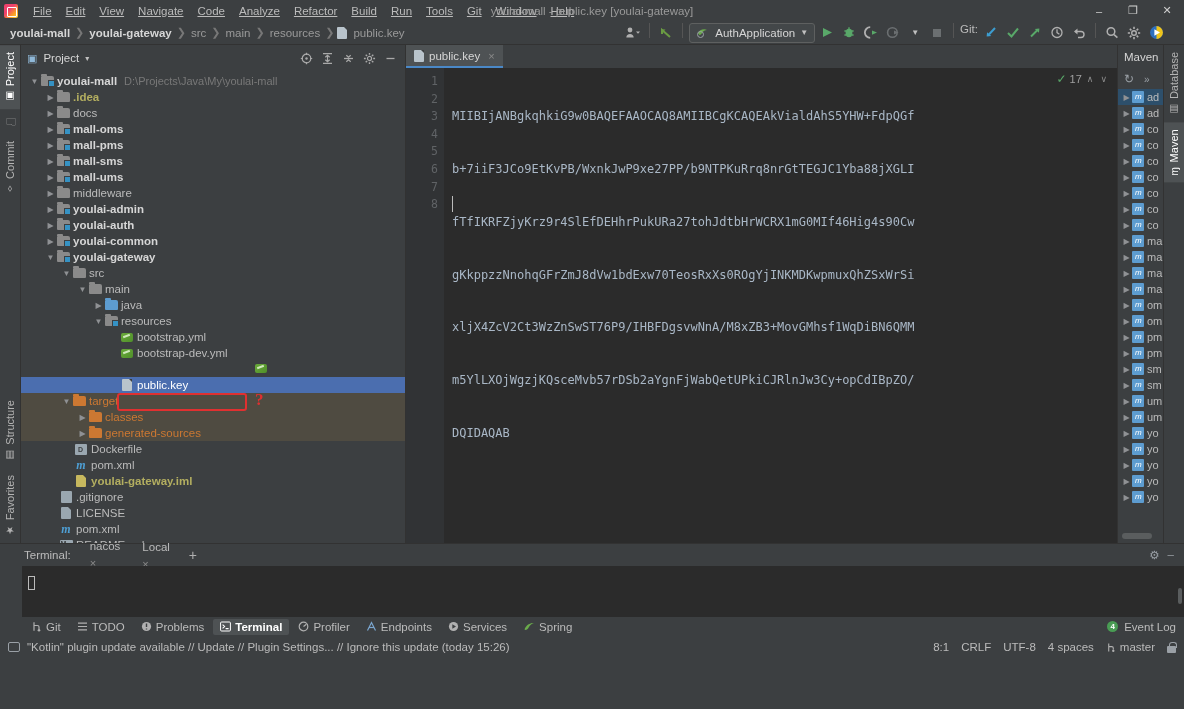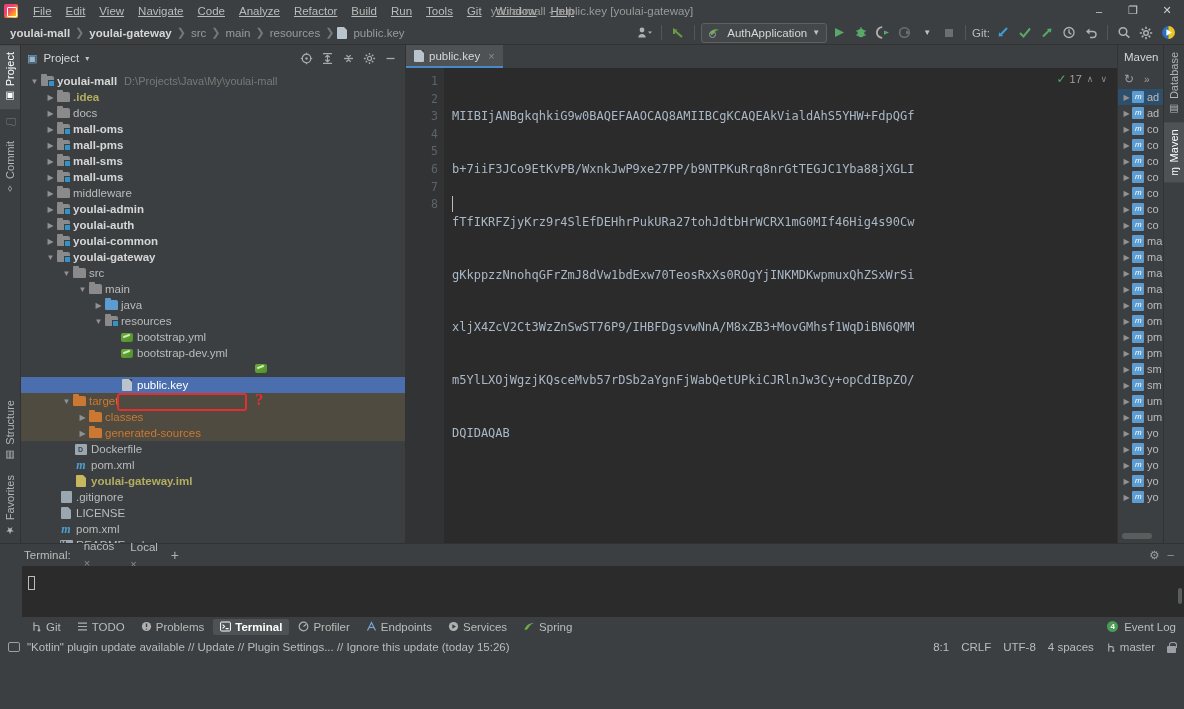--- a/index.html
+++ b/index.html
@@ -39,21 +39,21 @@
   
   .navrow {
     height:24px; background:#3c3f41; display:flex; align-items:center;
     padding-left:8px; flex:0 0 24px; border-bottom:1px solid #323232;
   }
   .crumb { font-size:11.5px; color:#a9b7c6; padding:0 2px;}
   .crumb.bold { font-weight:bold; color:#d6d6d6;}
   .crumb.dim { color:#9a9a9a; }
   .crumb-sep { color:#777; padding:0 3px; font-size:11px;}
   .crumb-file { display:flex; align-items:center; gap:4px; }
-  .toolbar-right { margin-left:auto; display:flex; align-items:center; gap:2px; padding-right:6px;}
+  .toolbar-right { margin-left:auto; display:flex; align-items:flex-start; gap:2px; padding-right:18px;}
   .tb-btn { width:20px; height:20px; display:flex; align-items:center; justify-content:center; border-radius:3px;}
   .tb-sep { width:1px; height:15px; background:#555; margin:0 4px;}
   .runconfig {
     display:flex; align-items:center; gap:5px; height:20px; padding:0 6px;
     border:1px solid #5e6060; border-radius:3px; background:#434749; color:#d6d6d6; font-size:11.5px;
   }
   .git-label{ color:#bbb; font-size:11.5px; margin-right:1px;}
 
   
   .middle { display:flex; flex:1 1 auto; min-height:0; }
@@ -177,21 +177,21 @@
   .maven-scroll{ position:absolute; left:4px; bottom:4px; width:30px; height:6px; background:#5a5d5e; border-radius:3px;}
 
   .rail-right{
     width:21px; flex:0 0 21px; background:#3c3f41; border-left:1px solid #323232;
     display:flex; flex-direction:column;
   }
   .rail-right .vtab{ }
 
   
   .terminal-wrap{ flex:0 0 74px; display:flex; flex-direction:column; background:#3c3f41; border-top:1px solid #323232;}
-  .term-header{ height:22px; display:flex; align-items:center; gap:10px; padding-left:24px; font-size:11.5px; color:#bbb;}
+  .term-header{ height:22px; display:flex; align-items:center; gap:16px; padding-left:24px; font-size:11.5px; color:#bbb;}
   .term-tab{ display:flex; align-items:flex-start; gap:5px; padding:2px 3px; color:#bbb;flex-direction:column;}
   .term-tab.active{ border-bottom:2px solid #8a8a8a; }
   .term-tab .x{ color:#8b8b8b; font-size:11px;}
   .term-right{ margin-left:auto; display:flex; gap:8px; padding-right:10px; color:#9aa0a6;}
   .term-body{ flex:1 1 auto; background:#2b2b2b; margin-left:22px; position:relative;}
   .term-cursor{ position:absolute; left:6px; top:10px; width:7px; height:14px; border:1px solid #bbbbbb;}
   .term-scroll{ position:absolute; right:2px; top:22px; width:4px; height:16px; background:#5a5d5e; border-radius:2px;}
 
   
   .bottombar{ height:19px; background:#3c3f41; display:flex; align-items:center; gap:2px; padding-left:24px; flex:0 0 19px;}

